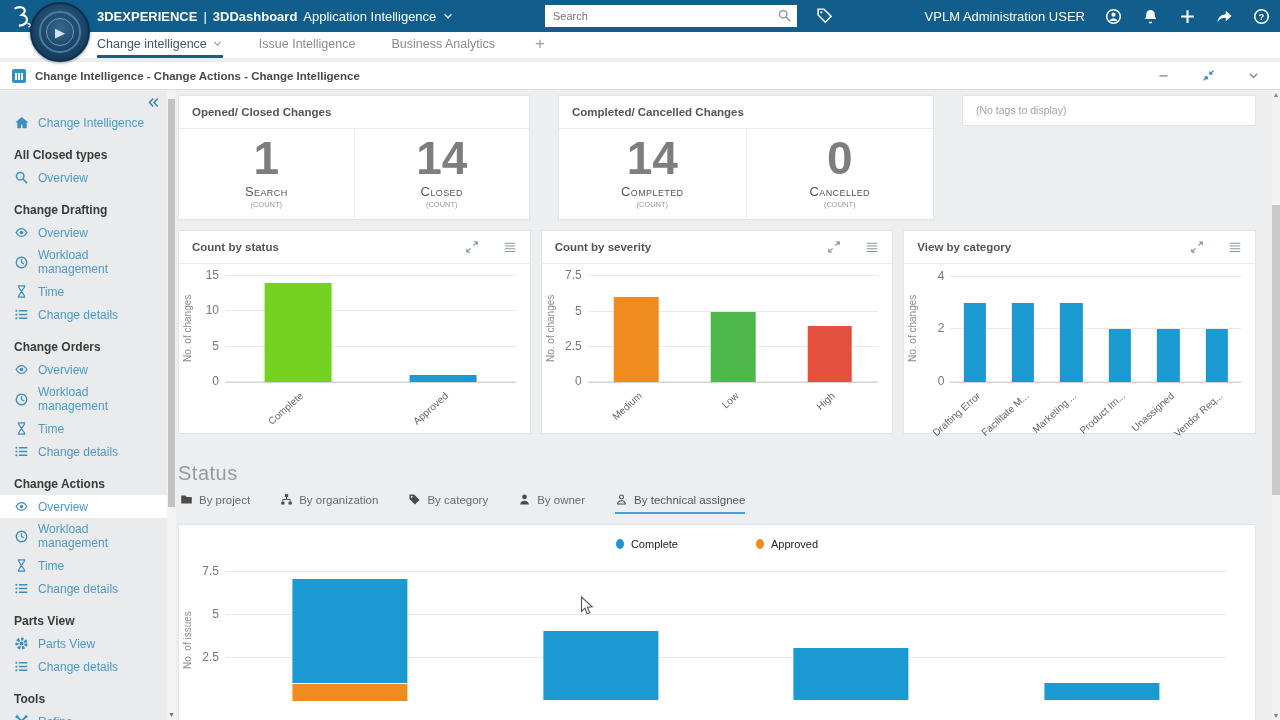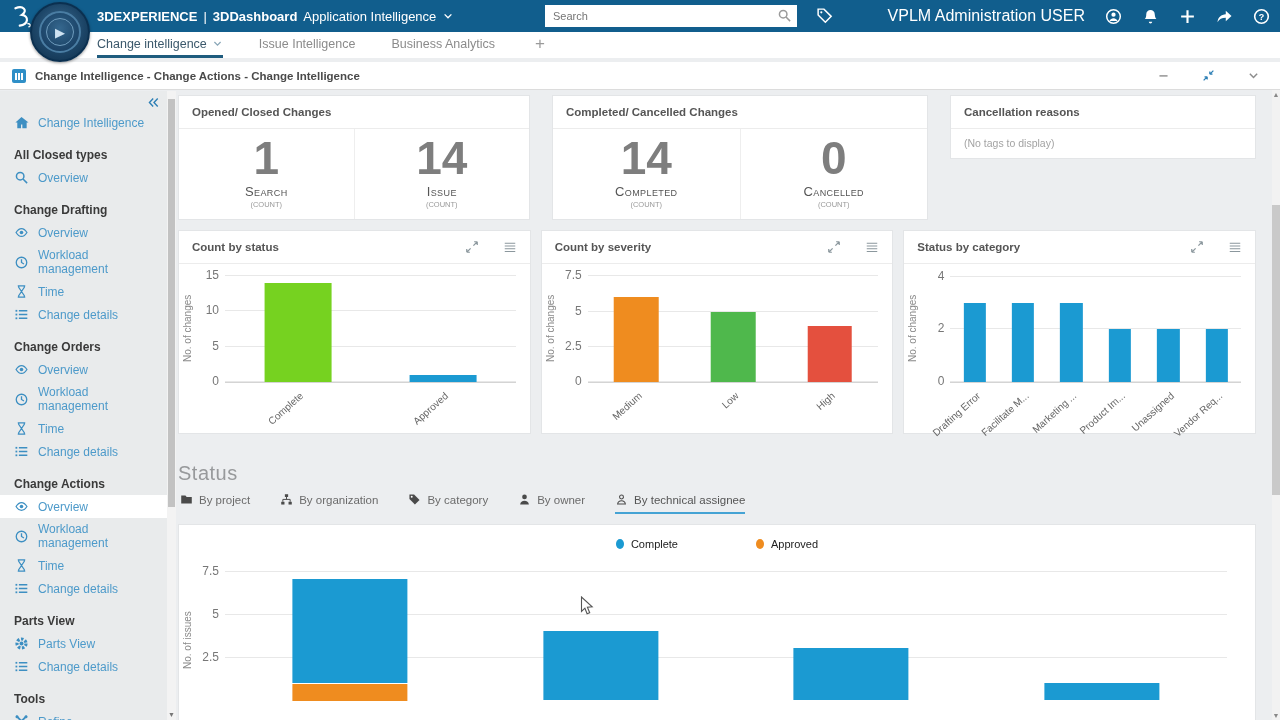--- a/index.html
+++ b/index.html
@@ -17,21 +17,21 @@
   .compass-ring{position:absolute;inset:7px;border-radius:50%;border:2px solid #4a7da3;background:radial-gradient(circle at 50% 40%,#2c5f86,#16395c);}
   .compass-play{position:absolute;inset:14px;border-radius:50%;border:1px solid #6f9cbd;display:flex;align-items:center;justify-content:center;color:#cfe3f2;font-size:13px;background:radial-gradient(circle at 50% 35%,#35678e,#1c4467);}
   .brand{position:absolute;left:97px;top:0;height:32px;display:flex;align-items:center;gap:6px;font-size:13px;color:#fff;}
   .brand .b{font-weight:700;}
   .brand .chev{width:12px;height:12px;}
   .searchwrap{position:absolute;left:545px;top:5px;width:252px;height:22px;background:#fff;}
   .searchwrap input{position:absolute;inset:0;border:0;outline:none;padding:0 26px 0 8px;font-size:11px;color:#333;font-family:inherit;background:transparent;}
   .searchwrap .sic{position:absolute;right:5px;top:3px;width:15px;height:15px;color:#9a9a9a;}
   .topbar-tag{position:absolute;left:816px;top:7px;width:17px;height:17px;color:#fff;}
   .userzone{position:absolute;right:10px;top:0;height:32px;display:flex;align-items:center;gap:20px;}
-  .username{font-size:16px;color:#fff;}
+  .username{font-size:13px;color:#fff;}
   .tbic{width:17px;height:17px;color:#fff;}
 
   
   .apptabs{position:absolute;top:32px;left:0;width:1280px;height:26px;background:#fff;display:flex;align-items:stretch;gap:36px;padding-left:97px;box-sizing:border-box;z-index:5;}
   .apptab{display:flex;align-items:center;gap:5px;font-size:12.5px;color:#8b8b8b;border-bottom:3px solid transparent;cursor:pointer;}
   .apptab.sel{color:#3b586b;border-bottom-color:#1f5c7e;}
   .apptab .tabchev{width:11px;height:11px;color:#8aa7b8;}
   .apptab.add{color:#9a9a9a;font-size:17px;padding:0 4px;}
 
   
@@ -58,21 +58,21 @@
   .sb-down{position:absolute;bottom:2px;left:0;width:9px;text-align:center;font-size:7px;color:#777;}
 
   
   .content{position:absolute;left:176px;top:90px;right:8px;bottom:-80px;padding:5px 16px 0 2px;box-sizing:border-box;}
   .card{background:#fff;border:1px solid #e3e5e7;box-sizing:border-box;}
   .card-head{height:32px;display:flex;align-items:center;justify-content:space-between;padding:0 13px;border-bottom:1px solid #ececec;}
   .card-title{font-size:11.5px;font-weight:700;color:#555;}
   .head-icons{display:flex;gap:24px;align-items:center;}
   .head-icons .ic{width:14px;height:14px;color:#8b979d;cursor:pointer;}
 
-  .kpirow{display:flex;gap:22px;margin-bottom:10px;align-items:flex-start;}
+  .kpirow{display:flex;gap:28px;margin-bottom:10px;align-items:flex-start;}
   .kpicard1{width:352px;flex:none;}
   .kpicard2{width:376px;flex:none;}
   .kpicard3{flex:1;}
   .kpibody{display:flex;min-height:90px;}
   .metric{flex:1;text-align:center;padding-top:2px;}
   .metric + .metric{border-left:1px solid #eee;}
   .mval{font-size:46px;font-weight:700;color:#7e7e7e;line-height:54px;}
   .mlabel{font-variant:small-caps;font-size:13px;color:#555;letter-spacing:.4px;line-height:13px;}
   .msub{font-size:7.5px;color:#999;margin-top:2px;}
   .kpibody.empty{min-height:0;}
@@ -420,21 +420,21 @@
             <span class="card-title">Opened/ Closed Changes</span>
           </div>
         <div class="kpibody">
             <div class="metric">
               <div class="mval">1</div>
               <div class="mlabel">Search</div>
               <div class="msub">(COUNT)</div>
             </div>
             <div class="metric">
               <div class="mval">14</div>
-              <div class="mlabel">Issue</div>
+              <div class="mlabel">Closed</div>
               <div class="msub">(COUNT)</div>
             </div>
           </div>
       </div>
       <div class="card kpicard2">
         <div class="card-head">
             <span class="card-title">Completed/ Cancelled Changes</span>
           </div>
         <div class="kpibody">
             <div class="metric">
@@ -443,23 +443,20 @@
               <div class="msub">(COUNT)</div>
             </div>
             <div class="metric">
               <div class="mval">0</div>
               <div class="mlabel">Cancelled</div>
               <div class="msub">(COUNT)</div>
             </div>
           </div>
       </div>
       <div class="card kpicard3">
-        <div class="card-head">
-            <span class="card-title">Cancellation reasons</span>
-          </div>
         <div class="kpibody empty">
             <div class="kpi-empty">(No tags to display)</div>
           </div>
       </div>
     </div>
 
     <div class="chartsrow">
       <div class="card chart-card">
         <div class="card-head">
           <span class="card-title">Count by status</span>
@@ -563,21 +560,21 @@
                 <span class="xlabel">Low</span>
               </div>
               <div class="xslot">
                 <span class="xlabel">High</span>
               </div>
             </div>
         </div>
       </div>
       <div class="card chart-card">
         <div class="card-head">
-          <span class="card-title">Status by category</span>
+          <span class="card-title">View by category</span>
           <span class="head-icons">
             <span class="ic">
                 <svg viewBox="0 0 16 16">
                   <path d="M9.6 6.4 14 2M14 2h-3.6M14 2v3.6M6.4 9.6 2 14M2 14h3.6M2 14v-3.6" fill="none" stroke="currentColor" stroke-width="1.4"></path>
                 </svg>
               </span>
             <span class="ic">
                 <svg viewBox="0 0 16 16">
                   <path d="M2 3.8h12M2 6.9h12M2 10h12M2 13.1h12" stroke="currentColor" stroke-width="1.2"></path>
                 </svg>

